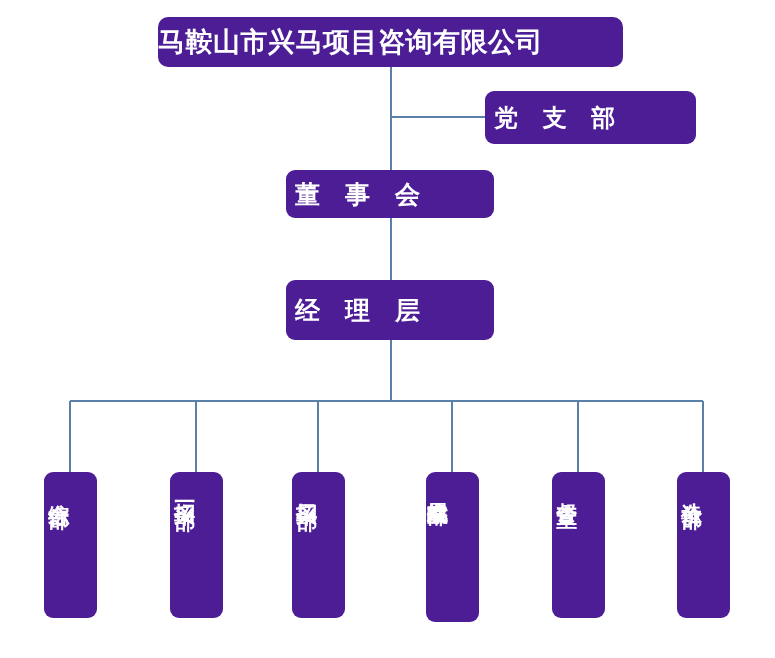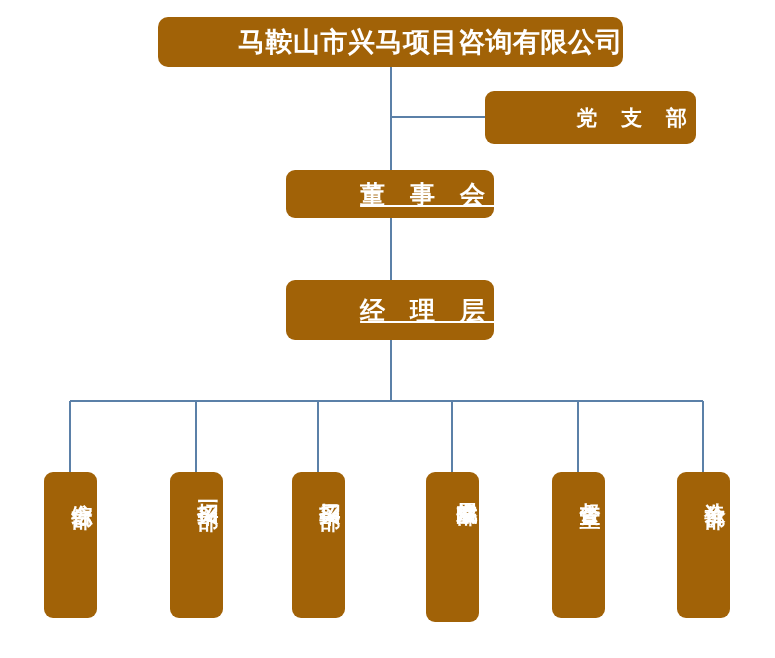--- a/index.html
+++ b/index.html
@@ -20,26 +20,26 @@
   .connector-layer {
     position: absolute;
     left: 0;
     top: 0;
     width: 775px;
     height: 658px;
     pointer-events: none;
   }
   .node {
     position: absolute;
-    background: #a16207;
+    background: #4c1d95;
     border-radius: 9px;
     color: #ffffff;
     display: flex;
     align-items: center;
-    justify-content: flex-end;
+    justify-content: flex-start;
     box-sizing: border-box;
     z-index: 2;
   }
   .node-label {
     display: block;
     text-align: center;
     color: #ffffff;
     white-space: nowrap;
     font-weight: bold;
   }
@@ -56,21 +56,21 @@
     letter-spacing: 0.5px;
   }
   
   .node-party {
     left: 485px;
     top: 91px;
     width: 211px;
     height: 53px;
   }
   .node-party .node-label {
-    font-size: 21px;
+    font-size: 24px;
     letter-spacing: 9px;
     text-indent: 9px;
   }
   
   .node-board {
     left: 286px;
     top: 170px;
     width: 208px;
     height: 48px;
   }
@@ -78,21 +78,20 @@
     left: 286px;
     top: 280px;
     width: 208px;
     height: 60px;
   }
   .node-board .node-label,
   .node-management .node-label {
     font-size: 25px;
     letter-spacing: 9px;
     text-indent: 9px;
-    text-decoration: underline;
   }
   
   .node-dept {
     top: 472px;
     width: 53px;
     height: 146px;
     border-radius: 9px;
     align-items: flex-start;
     padding-top: 14px;
   }

